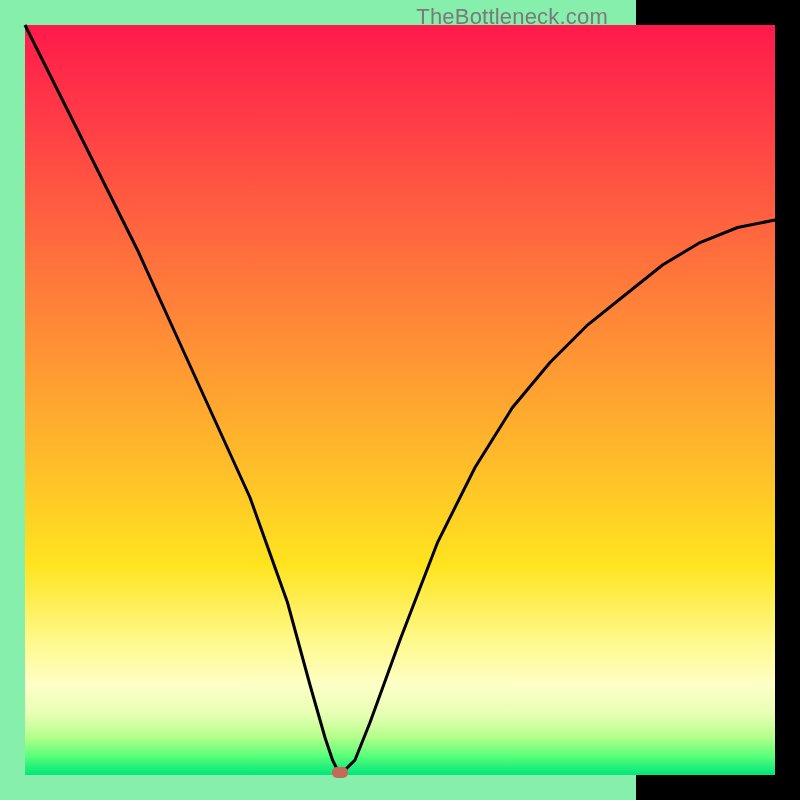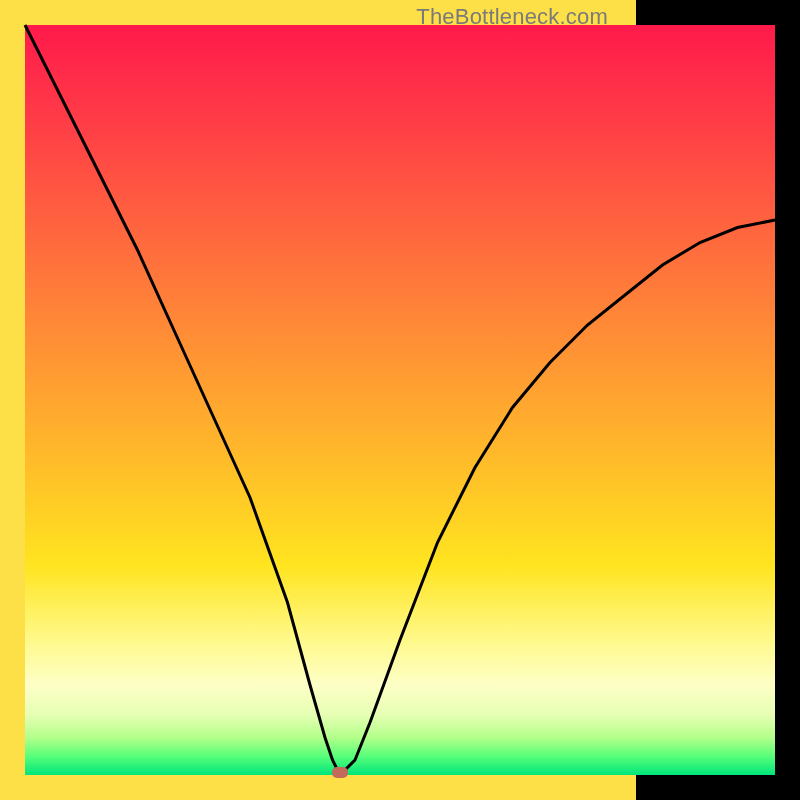--- a/index.html
+++ b/index.html
@@ -8,21 +8,21 @@
     width: 800px;
     height: 800px;
     overflow: hidden;
     background: #000;
     font-family: Arial, Helvetica, sans-serif;
   }
   .frame {
     position: relative;
     width: 636px;
     height: 800px;
-    background: #fde047;
+    background: #86efac;
   }
   .plot {
     position: absolute;
     left: 25px;
     top: 25px;
     width: 750px;
     height: 750px;
     
     background: linear-gradient(
       to bottom,

